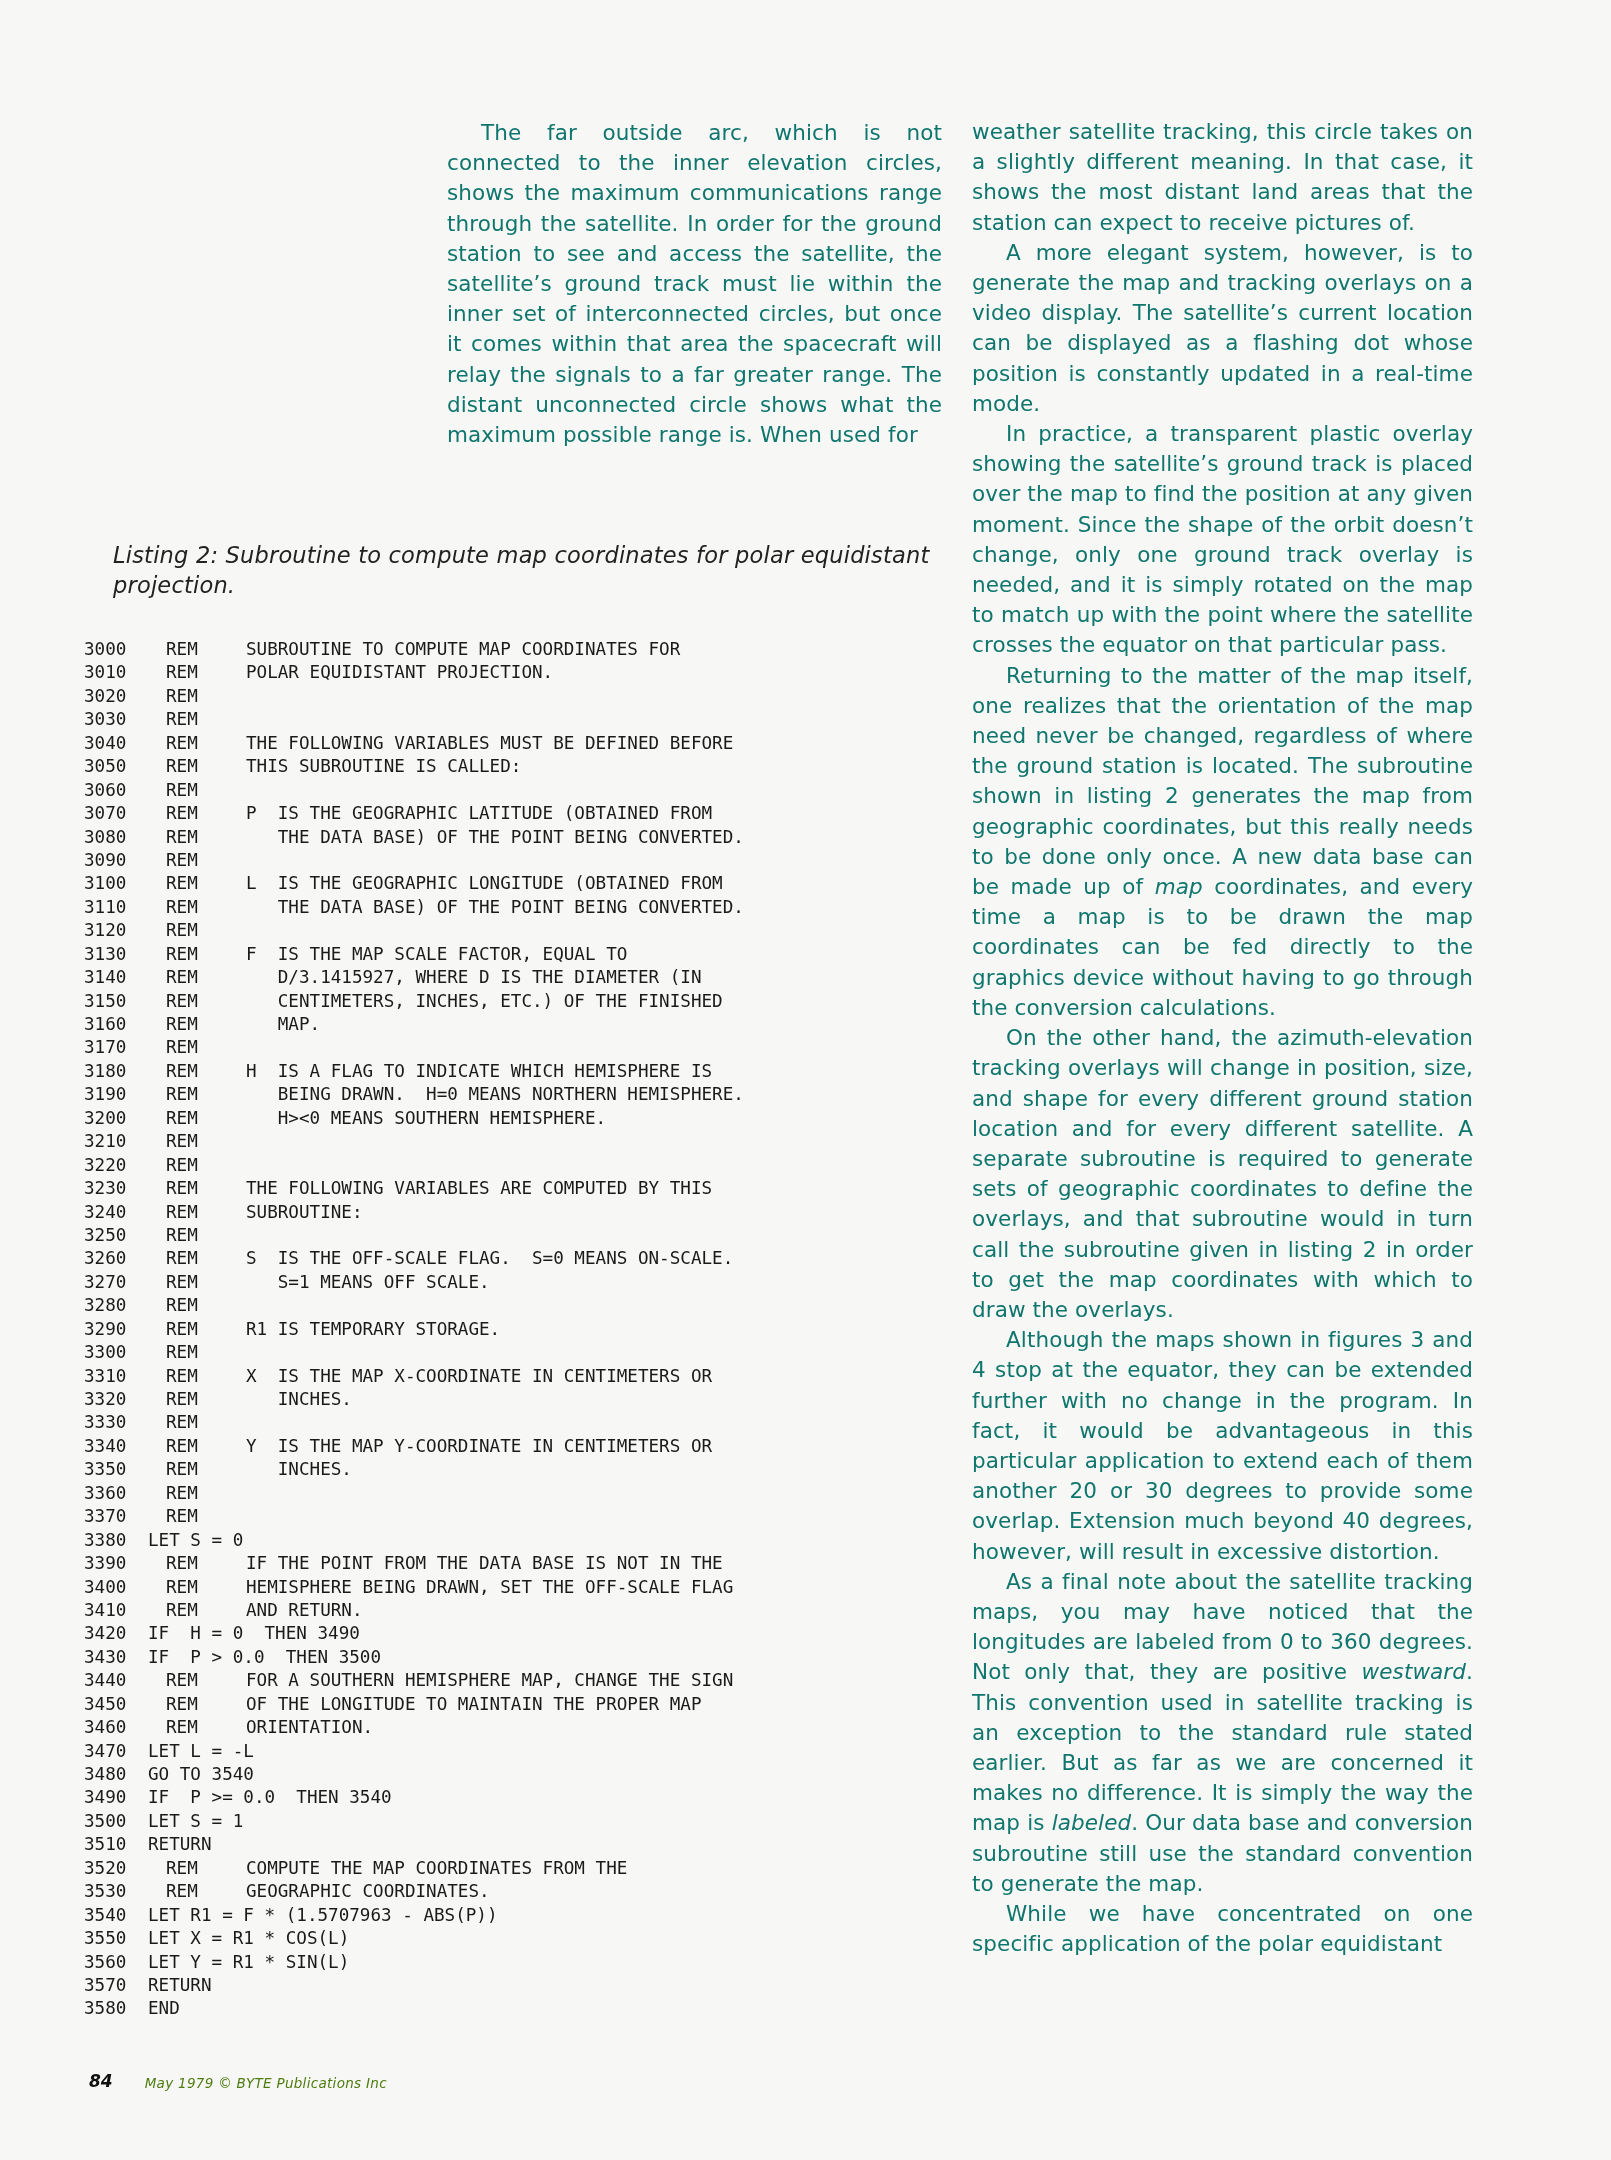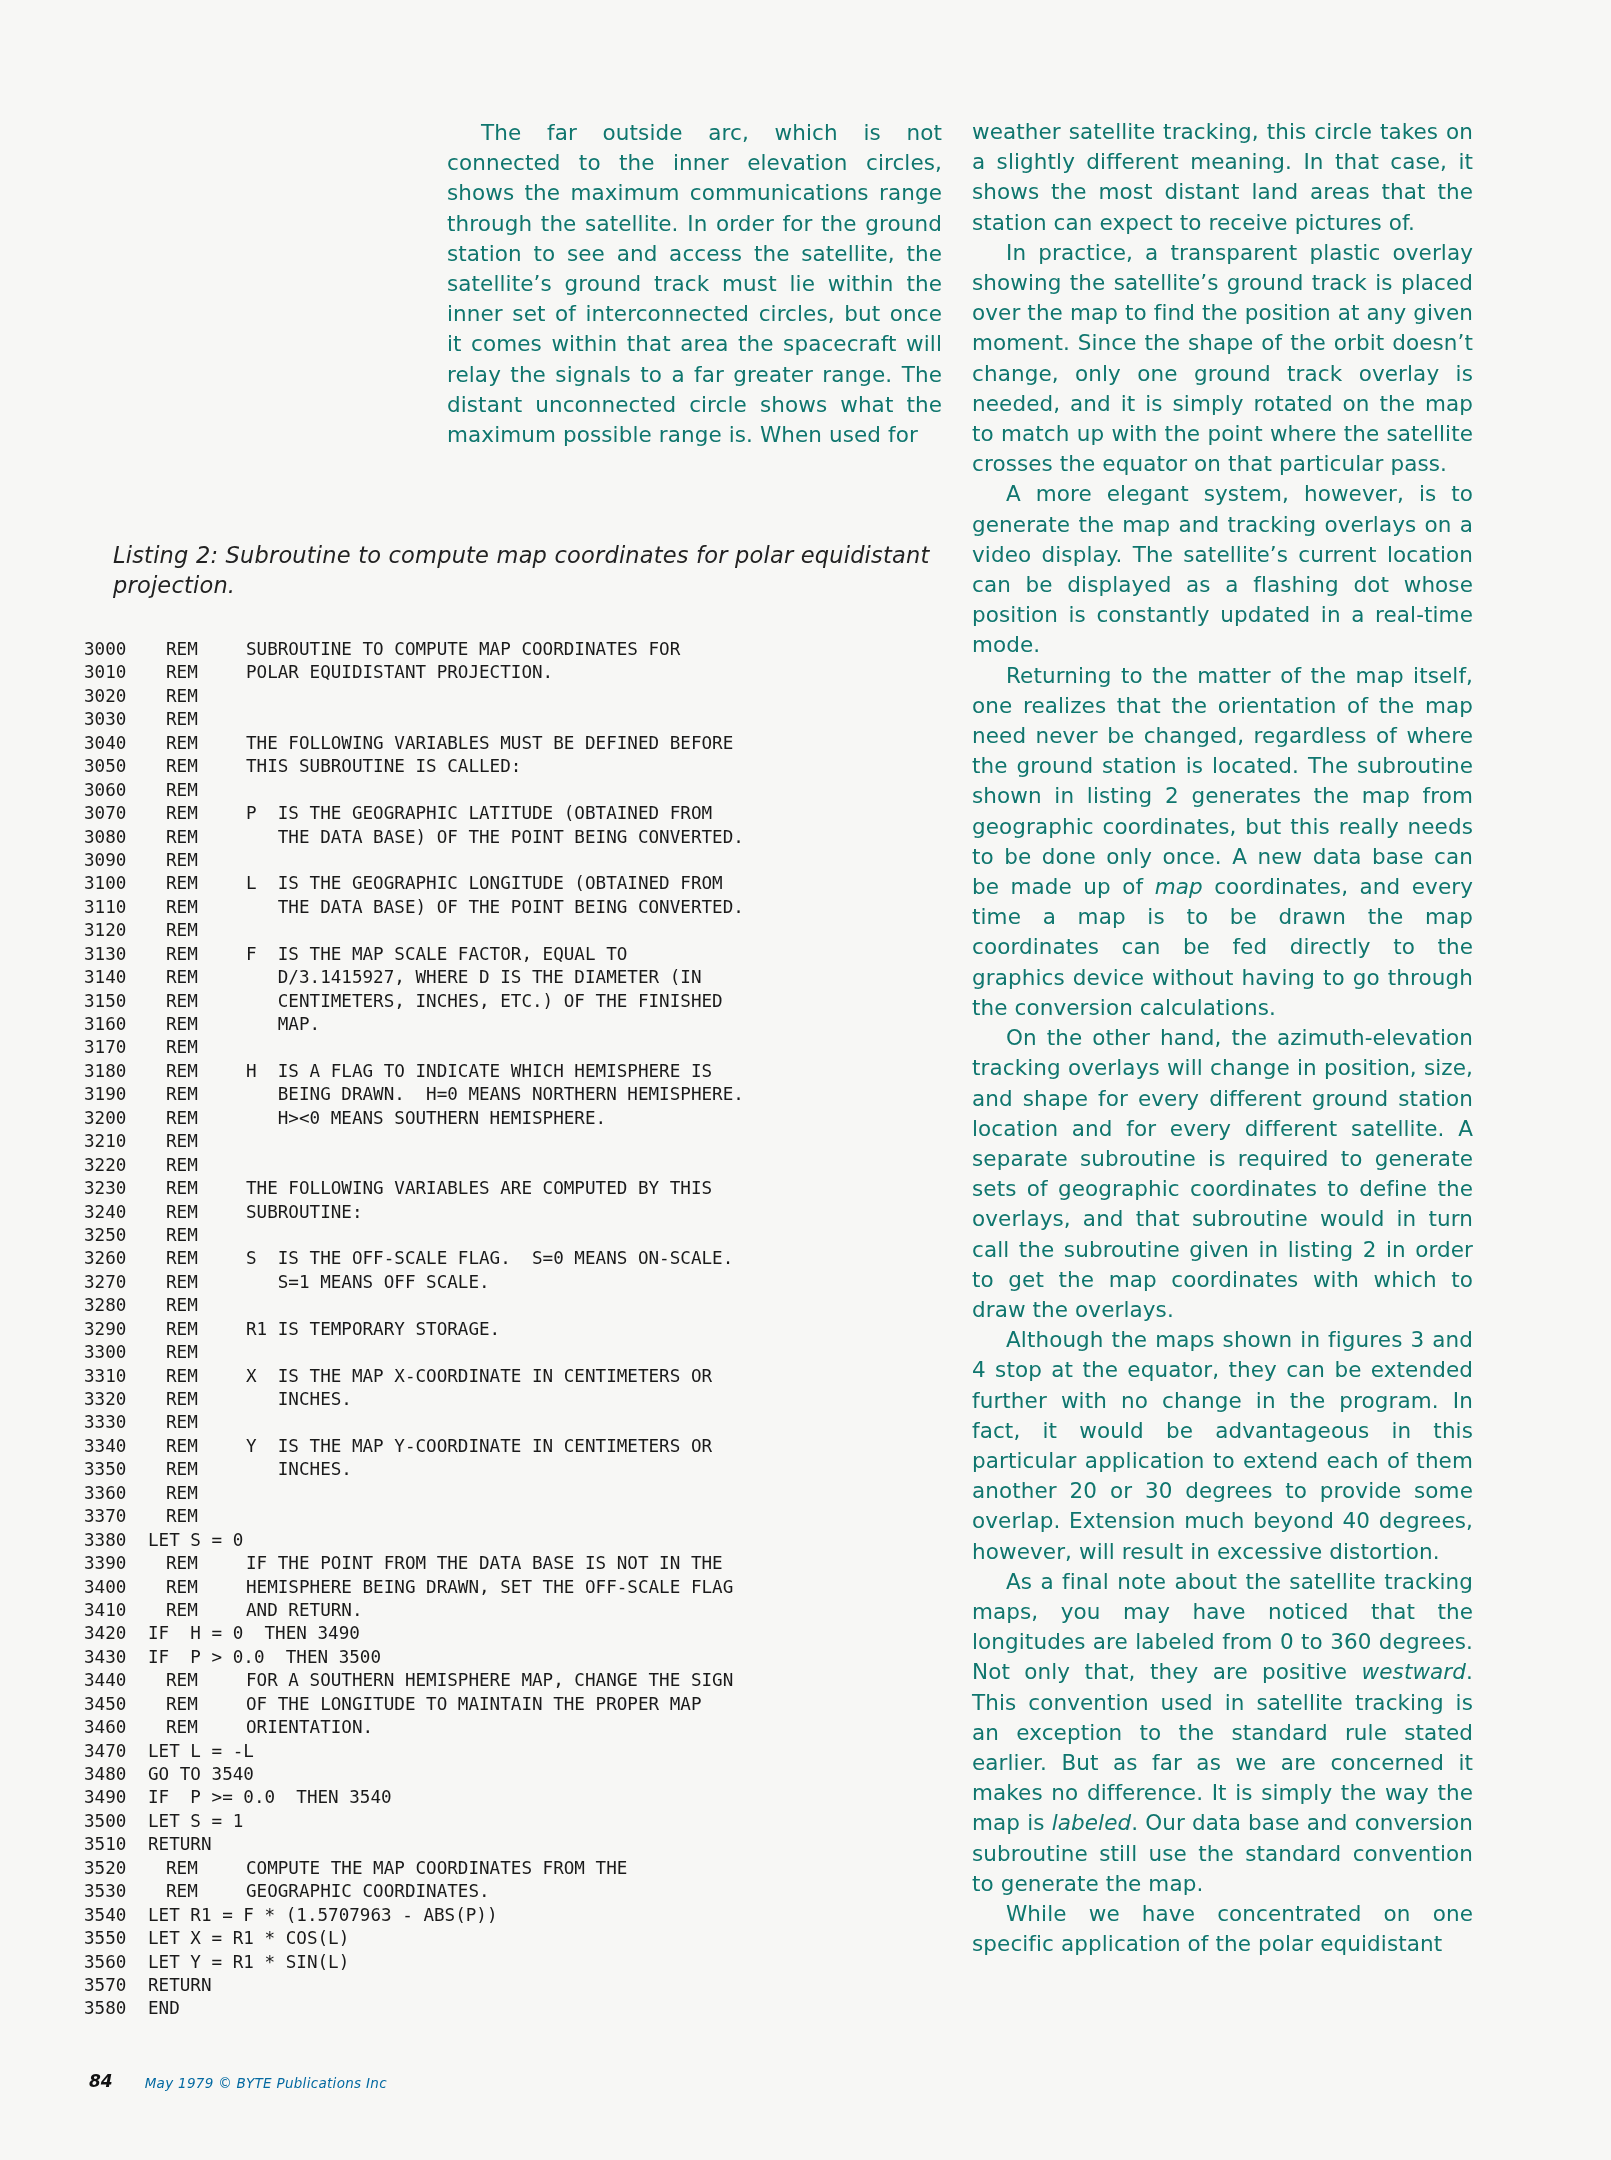--- a/index.html
+++ b/index.html
@@ -105,41 +105,41 @@
       gap: 32px;
       font-style: italic;
     }
     #footer .page-num {
       font-weight: bold;
       font-size: 17px;
       color: #111;
     }
     #footer .credit {
       font-size: 13.5px;
-      color: #0369a1;
+      color: #4d7c0f;
       letter-spacing: 0.3px;
     }
   </style>
 </head>
 <body>
 
 <div class="page">
 
   <div id="top-left-prose" class="prose">
     <p>The far outside arc, which is not connected to the inner elevation circles, shows the maximum communications range through the satellite. In order for the ground station to see and access the satellite, the satellite’s ground track must lie within the inner set of interconnected circles, but once it comes within that area the spacecraft will relay the signals to a far greater range. The distant unconnected circle shows what the maximum possible range is. When used for</p>
   </div>
 
   <div id="caption">Listing 2: Subroutine to compute map coordinates for polar equidistant projection.</div>
 
   <div id="listing"><div class="code-line"><span class="lineno">3000</span><span class="kw-rem">REM</span><span class="rem-text">SUBROUTINE TO COMPUTE MAP COORDINATES FOR</span></div><div class="code-line"><span class="lineno">3010</span><span class="kw-rem">REM</span><span class="rem-text">POLAR EQUIDISTANT PROJECTION.</span></div><div class="code-line"><span class="lineno">3020</span><span class="kw-rem">REM</span><span class="rem-text"></span></div><div class="code-line"><span class="lineno">3030</span><span class="kw-rem">REM</span><span class="rem-text"></span></div><div class="code-line"><span class="lineno">3040</span><span class="kw-rem">REM</span><span class="rem-text">THE FOLLOWING VARIABLES MUST BE DEFINED BEFORE</span></div><div class="code-line"><span class="lineno">3050</span><span class="kw-rem">REM</span><span class="rem-text">THIS SUBROUTINE IS CALLED:</span></div><div class="code-line"><span class="lineno">3060</span><span class="kw-rem">REM</span><span class="rem-text"></span></div><div class="code-line"><span class="lineno">3070</span><span class="kw-rem">REM</span><span class="rem-text">P  IS THE GEOGRAPHIC LATITUDE (OBTAINED FROM</span></div><div class="code-line"><span class="lineno">3080</span><span class="kw-rem">REM</span><span class="rem-text">   THE DATA BASE) OF THE POINT BEING CONVERTED.</span></div><div class="code-line"><span class="lineno">3090</span><span class="kw-rem">REM</span><span class="rem-text"></span></div><div class="code-line"><span class="lineno">3100</span><span class="kw-rem">REM</span><span class="rem-text">L  IS THE GEOGRAPHIC LONGITUDE (OBTAINED FROM</span></div><div class="code-line"><span class="lineno">3110</span><span class="kw-rem">REM</span><span class="rem-text">   THE DATA BASE) OF THE POINT BEING CONVERTED.</span></div><div class="code-line"><span class="lineno">3120</span><span class="kw-rem">REM</span><span class="rem-text"></span></div><div class="code-line"><span class="lineno">3130</span><span class="kw-rem">REM</span><span class="rem-text">F  IS THE MAP SCALE FACTOR, EQUAL TO</span></div><div class="code-line"><span class="lineno">3140</span><span class="kw-rem">REM</span><span class="rem-text">   D/3.1415927, WHERE D IS THE DIAMETER (IN</span></div><div class="code-line"><span class="lineno">3150</span><span class="kw-rem">REM</span><span class="rem-text">   CENTIMETERS, INCHES, ETC.) OF THE FINISHED</span></div><div class="code-line"><span class="lineno">3160</span><span class="kw-rem">REM</span><span class="rem-text">   MAP.</span></div><div class="code-line"><span class="lineno">3170</span><span class="kw-rem">REM</span><span class="rem-text"></span></div><div class="code-line"><span class="lineno">3180</span><span class="kw-rem">REM</span><span class="rem-text">H  IS A FLAG TO INDICATE WHICH HEMISPHERE IS</span></div><div class="code-line"><span class="lineno">3190</span><span class="kw-rem">REM</span><span class="rem-text">   BEING DRAWN.  H=0 MEANS NORTHERN HEMISPHERE.</span></div><div class="code-line"><span class="lineno">3200</span><span class="kw-rem">REM</span><span class="rem-text">   H&gt;&lt;0 MEANS SOUTHERN HEMISPHERE.</span></div><div class="code-line"><span class="lineno">3210</span><span class="kw-rem">REM</span><span class="rem-text"></span></div><div class="code-line"><span class="lineno">3220</span><span class="kw-rem">REM</span><span class="rem-text"></span></div><div class="code-line"><span class="lineno">3230</span><span class="kw-rem">REM</span><span class="rem-text">THE FOLLOWING VARIABLES ARE COMPUTED BY THIS</span></div><div class="code-line"><span class="lineno">3240</span><span class="kw-rem">REM</span><span class="rem-text">SUBROUTINE:</span></div><div class="code-line"><span class="lineno">3250</span><span class="kw-rem">REM</span><span class="rem-text"></span></div><div class="code-line"><span class="lineno">3260</span><span class="kw-rem">REM</span><span class="rem-text">S  IS THE OFF-SCALE FLAG.  S=0 MEANS ON-SCALE.</span></div><div class="code-line"><span class="lineno">3270</span><span class="kw-rem">REM</span><span class="rem-text">   S=1 MEANS OFF SCALE.</span></div><div class="code-line"><span class="lineno">3280</span><span class="kw-rem">REM</span><span class="rem-text"></span></div><div class="code-line"><span class="lineno">3290</span><span class="kw-rem">REM</span><span class="rem-text">R1 IS TEMPORARY STORAGE.</span></div><div class="code-line"><span class="lineno">3300</span><span class="kw-rem">REM</span><span class="rem-text"></span></div><div class="code-line"><span class="lineno">3310</span><span class="kw-rem">REM</span><span class="rem-text">X  IS THE MAP X-COORDINATE IN CENTIMETERS OR</span></div><div class="code-line"><span class="lineno">3320</span><span class="kw-rem">REM</span><span class="rem-text">   INCHES.</span></div><div class="code-line"><span class="lineno">3330</span><span class="kw-rem">REM</span><span class="rem-text"></span></div><div class="code-line"><span class="lineno">3340</span><span class="kw-rem">REM</span><span class="rem-text">Y  IS THE MAP Y-COORDINATE IN CENTIMETERS OR</span></div><div class="code-line"><span class="lineno">3350</span><span class="kw-rem">REM</span><span class="rem-text">   INCHES.</span></div><div class="code-line"><span class="lineno">3360</span><span class="kw-rem">REM</span><span class="rem-text"></span></div><div class="code-line"><span class="lineno">3370</span><span class="kw-rem">REM</span><span class="rem-text"></span></div><div class="code-line"><span class="lineno">3380</span><span class="stmt">LET S = 0</span></div><div class="code-line"><span class="lineno">3390</span><span class="kw-rem">REM</span><span class="rem-text">IF THE POINT FROM THE DATA BASE IS NOT IN THE</span></div><div class="code-line"><span class="lineno">3400</span><span class="kw-rem">REM</span><span class="rem-text">HEMISPHERE BEING DRAWN, SET THE OFF-SCALE FLAG</span></div><div class="code-line"><span class="lineno">3410</span><span class="kw-rem">REM</span><span class="rem-text">AND RETURN.</span></div><div class="code-line"><span class="lineno">3420</span><span class="stmt">IF  H = 0  THEN 3490</span></div><div class="code-line"><span class="lineno">3430</span><span class="stmt">IF  P &gt; 0.0  THEN 3500</span></div><div class="code-line"><span class="lineno">3440</span><span class="kw-rem">REM</span><span class="rem-text">FOR A SOUTHERN HEMISPHERE MAP, CHANGE THE SIGN</span></div><div class="code-line"><span class="lineno">3450</span><span class="kw-rem">REM</span><span class="rem-text">OF THE LONGITUDE TO MAINTAIN THE PROPER MAP</span></div><div class="code-line"><span class="lineno">3460</span><span class="kw-rem">REM</span><span class="rem-text">ORIENTATION.</span></div><div class="code-line"><span class="lineno">3470</span><span class="stmt">LET L = -L</span></div><div class="code-line"><span class="lineno">3480</span><span class="stmt">GO TO 3540</span></div><div class="code-line"><span class="lineno">3490</span><span class="stmt">IF  P &gt;= 0.0  THEN 3540</span></div><div class="code-line"><span class="lineno">3500</span><span class="stmt">LET S = 1</span></div><div class="code-line"><span class="lineno">3510</span><span class="stmt">RETURN</span></div><div class="code-line"><span class="lineno">3520</span><span class="kw-rem">REM</span><span class="rem-text">COMPUTE THE MAP COORDINATES FROM THE</span></div><div class="code-line"><span class="lineno">3530</span><span class="kw-rem">REM</span><span class="rem-text">GEOGRAPHIC COORDINATES.</span></div><div class="code-line"><span class="lineno">3540</span><span class="stmt">LET R1 = F * (1.5707963 - ABS(P))</span></div><div class="code-line"><span class="lineno">3550</span><span class="stmt">LET X = R1 * COS(L)</span></div><div class="code-line"><span class="lineno">3560</span><span class="stmt">LET Y = R1 * SIN(L)</span></div><div class="code-line"><span class="lineno">3570</span><span class="stmt">RETURN</span></div><div class="code-line"><span class="lineno">3580</span><span class="stmt">END</span></div></div>
 
   <div id="right-column" class="prose">
     <p class="noindent">weather satellite tracking, this circle takes on a slightly different meaning. In that case, it shows the most distant land areas that the station can expect to receive pictures of.</p>
+    <p>A more elegant system, however, is to generate the map and tracking overlays on a video display. The satellite’s current location can be displayed as a flashing dot whose position is constantly updated in a real-time mode.</p>
     <p>In practice, a transparent plastic overlay showing the satellite’s ground track is placed over the map to find the position at any given moment. Since the shape of the orbit doesn’t change, only one ground track overlay is needed, and it is simply rotated on the map to match up with the point where the satellite crosses the equator on that particular pass.</p>
-    <p>A more elegant system, however, is to generate the map and tracking overlays on a video display. The satellite’s current location can be displayed as a flashing dot whose position is constantly updated in a real-time mode.</p>
     <p><span>Returning to the matter of the map itself, one realizes that the orientation of the map need never be changed, regardless of where the ground station is located. The subroutine shown in listing 2 generates the map from geographic coordinates, but this really needs to be done only once. A new data base can be made up of </span><em>map</em><span> coordinates, and every time a map is to be drawn the map coordinates can be fed directly to the graphics device without having to go through the conversion calculations.</span></p>
     <p>On the other hand, the azimuth-elevation tracking overlays will change in position, size, and shape for every different ground station location and for every different satellite. A separate subroutine is required to generate sets of geographic coordinates to define the overlays, and that subroutine would in turn call the subroutine given in listing 2 in order to get the map coordinates with which to draw the overlays.</p>
     <p>Although the maps shown in figures 3 and 4 stop at the equator, they can be extended further with no change in the program. In fact, it would be advantageous in this particular application to extend each of them another 20 or 30 degrees to provide some overlap. Extension much beyond 40 degrees, however, will result in excessive distortion.</p>
     <p><span>As a final note about the satellite tracking maps, you may have noticed that the longitudes are labeled from 0 to 360 degrees. Not only that, they are positive </span><em>westward</em><span>. This convention used in satellite tracking is an exception to the standard rule stated earlier. But as far as we are concerned it makes no difference. It is simply the way the map is </span><em>labeled</em><span>. Our data base and conversion subroutine still use the standard convention to generate the map.</span></p>
     <p>While we have concentrated on one specific application of the polar equidistant</p>
   </div>
 
   <div id="footer">
     <span class="page-num">84</span>
     <span class="credit">May 1979 © BYTE Publications Inc</span>

